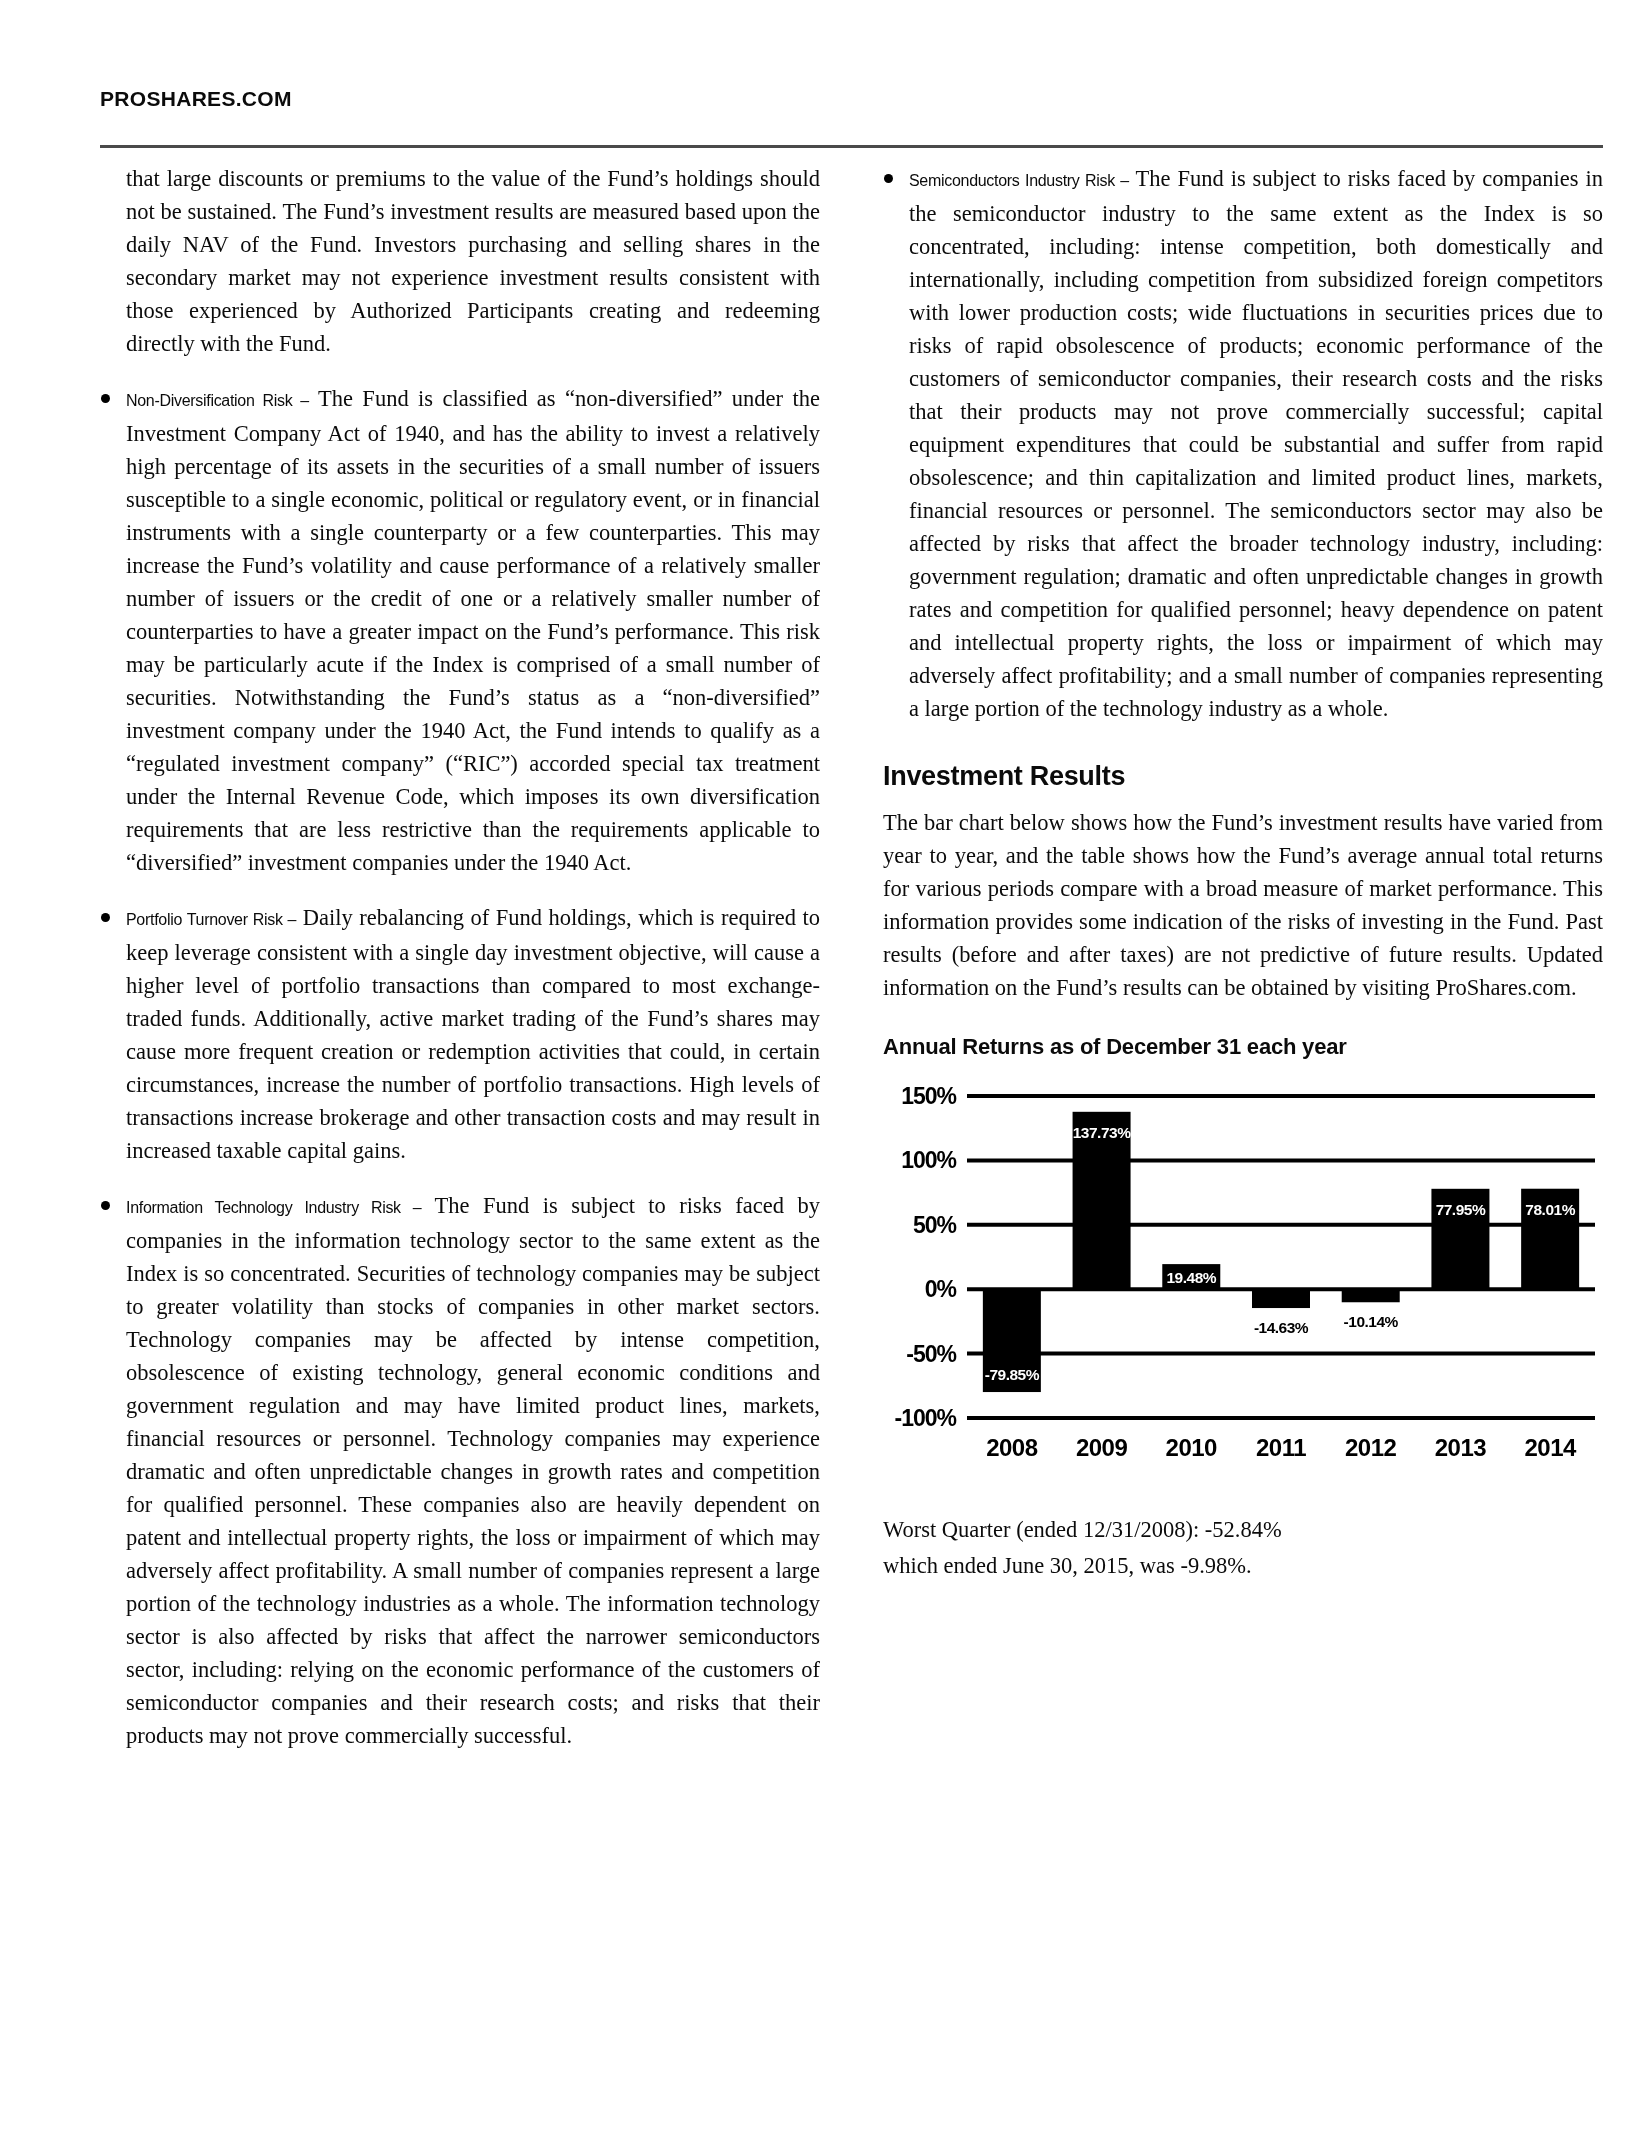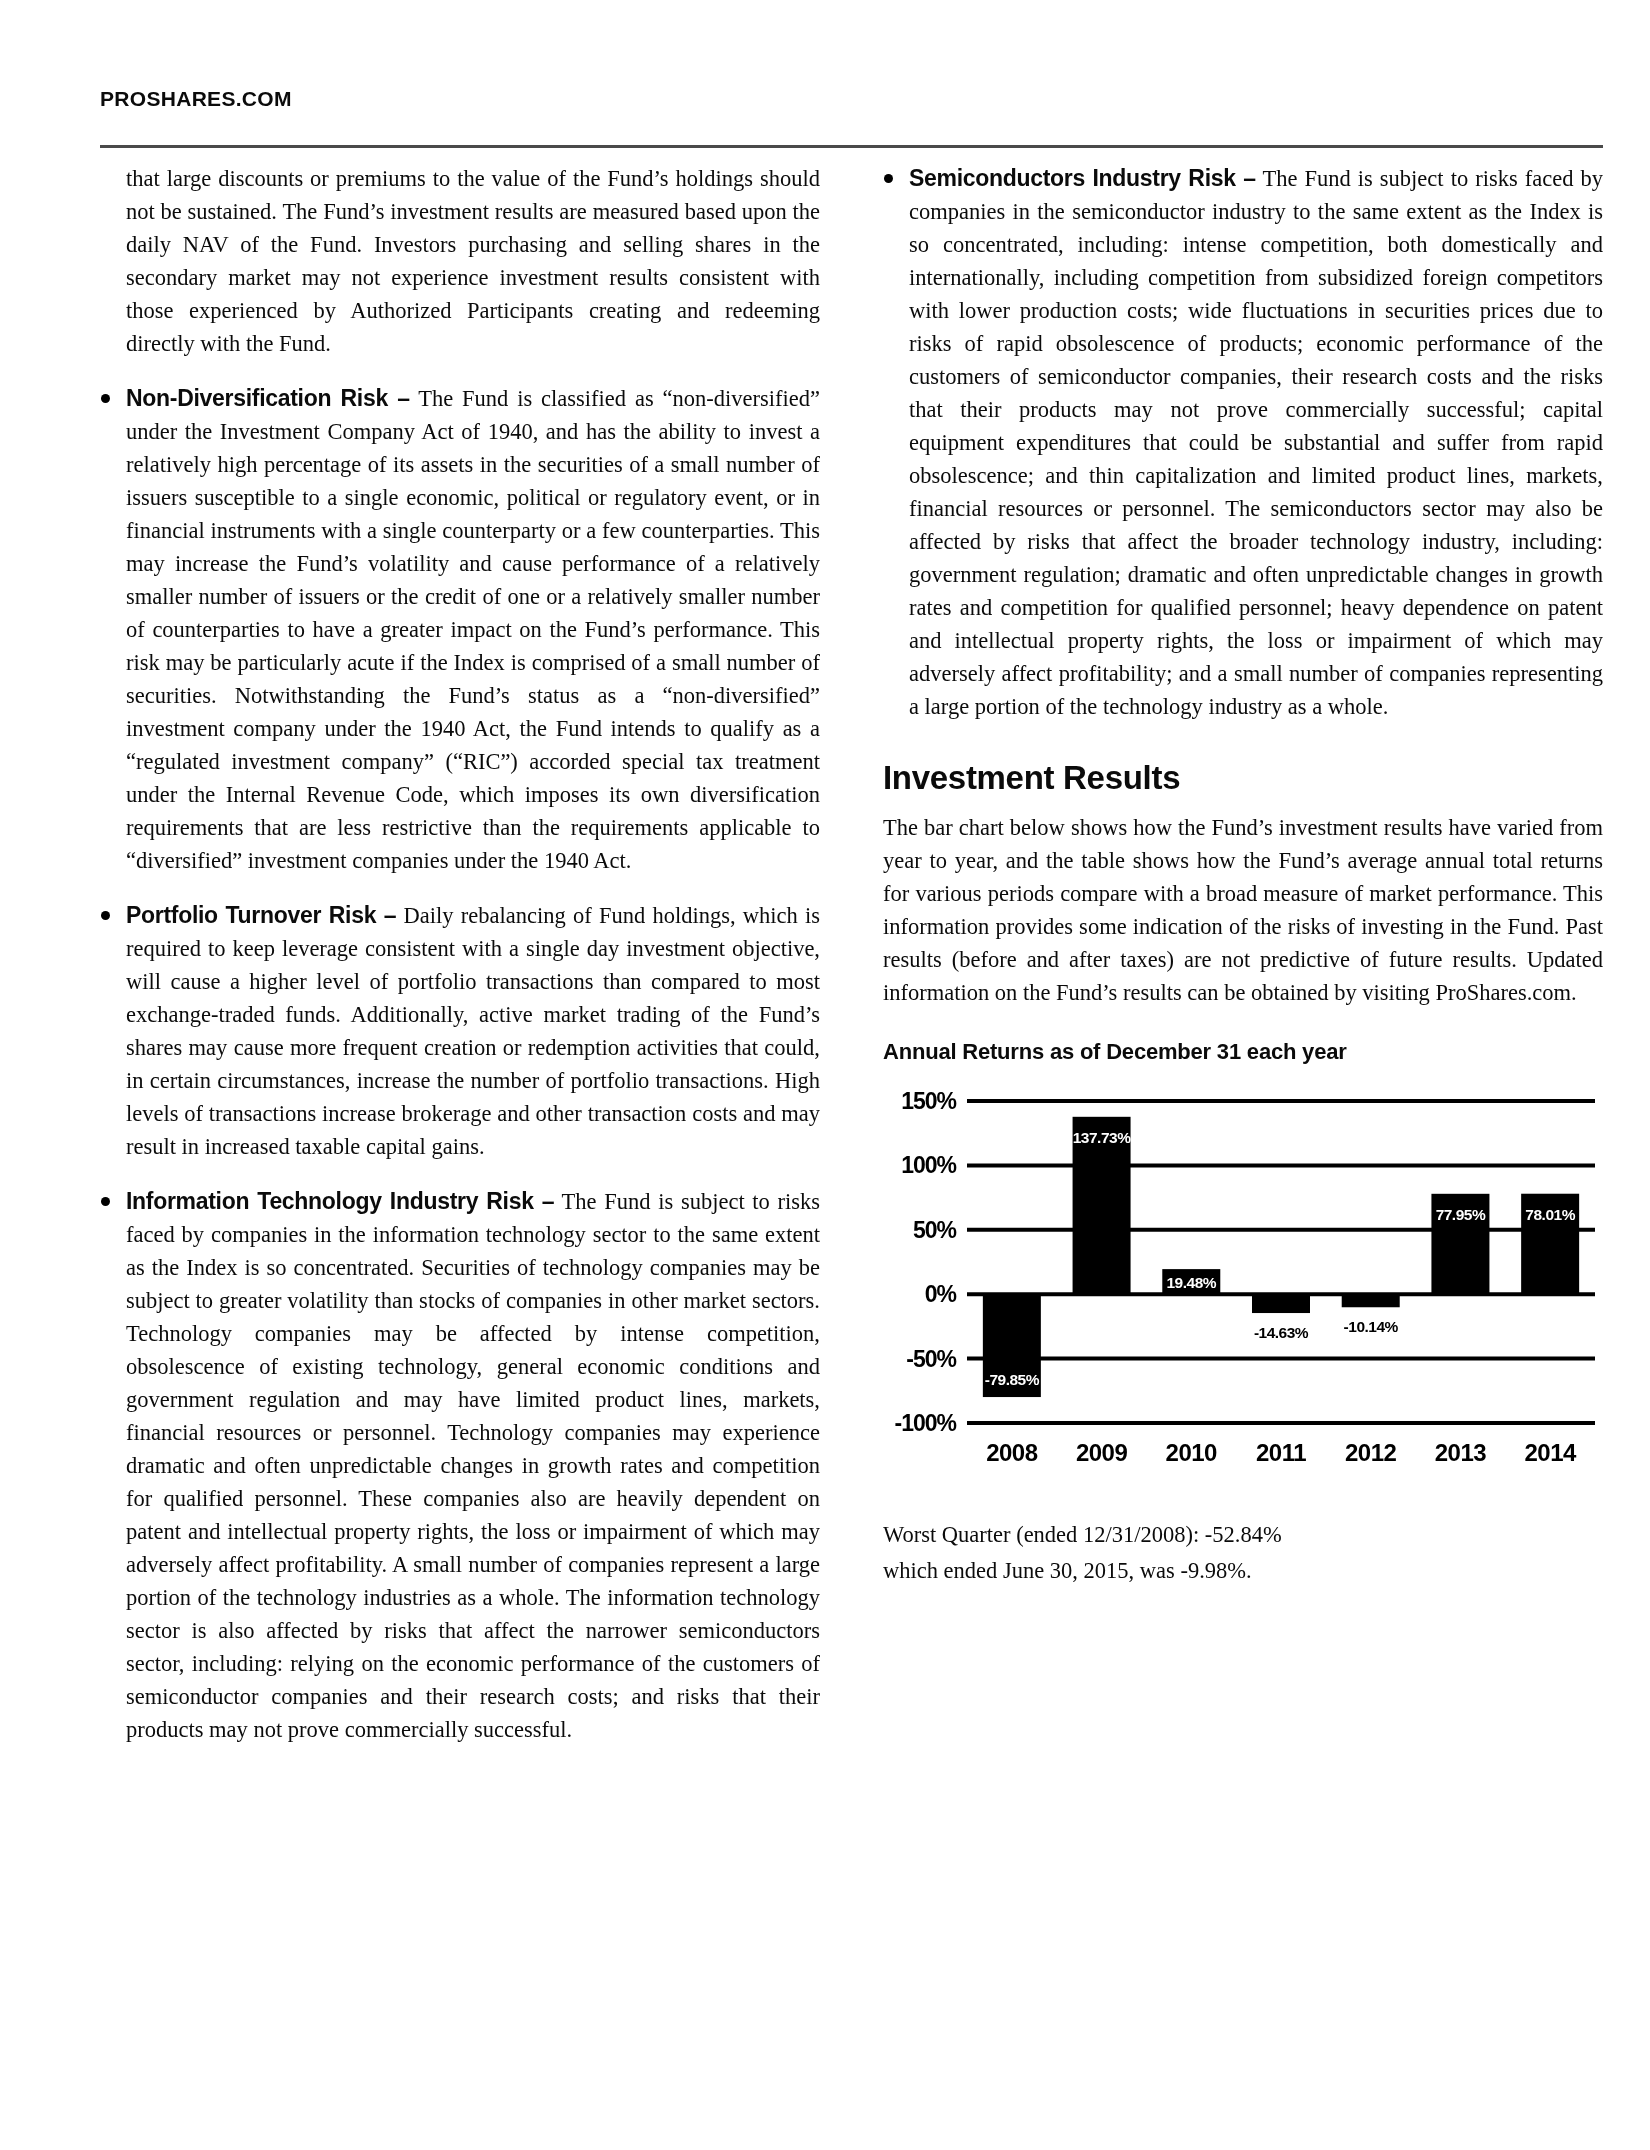--- a/index.html
+++ b/index.html
@@ -13,22 +13,22 @@
     font-family:"Liberation Sans",sans-serif;font-weight:bold;font-size:19px;letter-spacing:-.5px;color:#000;}
   .fund-title{font-family:"Liberation Sans",sans-serif;font-weight:bold;font-size:21px;letter-spacing:.2px;}
   .fund-title .sep{margin:0 10px;}
   .rule{height:3px;background:#4a4a4a;margin-top:13px;}
   .columns{display:grid;grid-template-columns:1fr 1fr;column-gap:63px;margin-top:14px;}
   p.body{font-size:22.5px;line-height:33px;text-align:justify;margin:0 0 22px 0;}
   p.indent{margin-left:26px;}
   .bullet{display:flex;margin-bottom:22px;}
   .dot{width:9px;height:9px;border-radius:50%;background:#000;margin:12px 0 0 1px;flex:none;}
   .bullet p.body{margin:0 0 0 16px;flex:1;}
-  .runin{font-family:"Liberation Sans",sans-serif;font-weight:bold;font-size:23px;letter-spacing:-.3px;}
-  h2.section{font-family:"Liberation Sans",sans-serif;font-weight:bold;font-size:33px;letter-spacing:-.3px;margin:36px 0 14px;}
+  .runin{font-family:"Liberation Sans",sans-serif;font-weight:normal;font-size:16px;letter-spacing:-.3px;}
+  h2.section{font-family:"Liberation Sans",sans-serif;font-weight:bold;font-size:27px;letter-spacing:-.3px;margin:36px 0 14px;}
   h3.chart-title{font-family:"Liberation Sans",sans-serif;font-weight:bold;font-size:22px;letter-spacing:-.2px;margin:30px 0 20px;}
   #chart{width:714px;height:402px;}
   .ytick{font-family:"Liberation Sans",sans-serif;font-weight:bold;font-size:23px;letter-spacing:-1px;fill:#000;}
   .xtick{font-family:"Liberation Sans",sans-serif;font-weight:bold;font-size:24px;letter-spacing:-.5px;fill:#000;}
   .blabel{font-family:"Liberation Sans",sans-serif;font-weight:bold;font-size:15.5px;letter-spacing:-.5px;}
   .notes{margin-top:30px;}
   p.note{font-size:22.5px;line-height:36px;margin:0;text-align:left;}
 </style>
 </head>
 <body>

